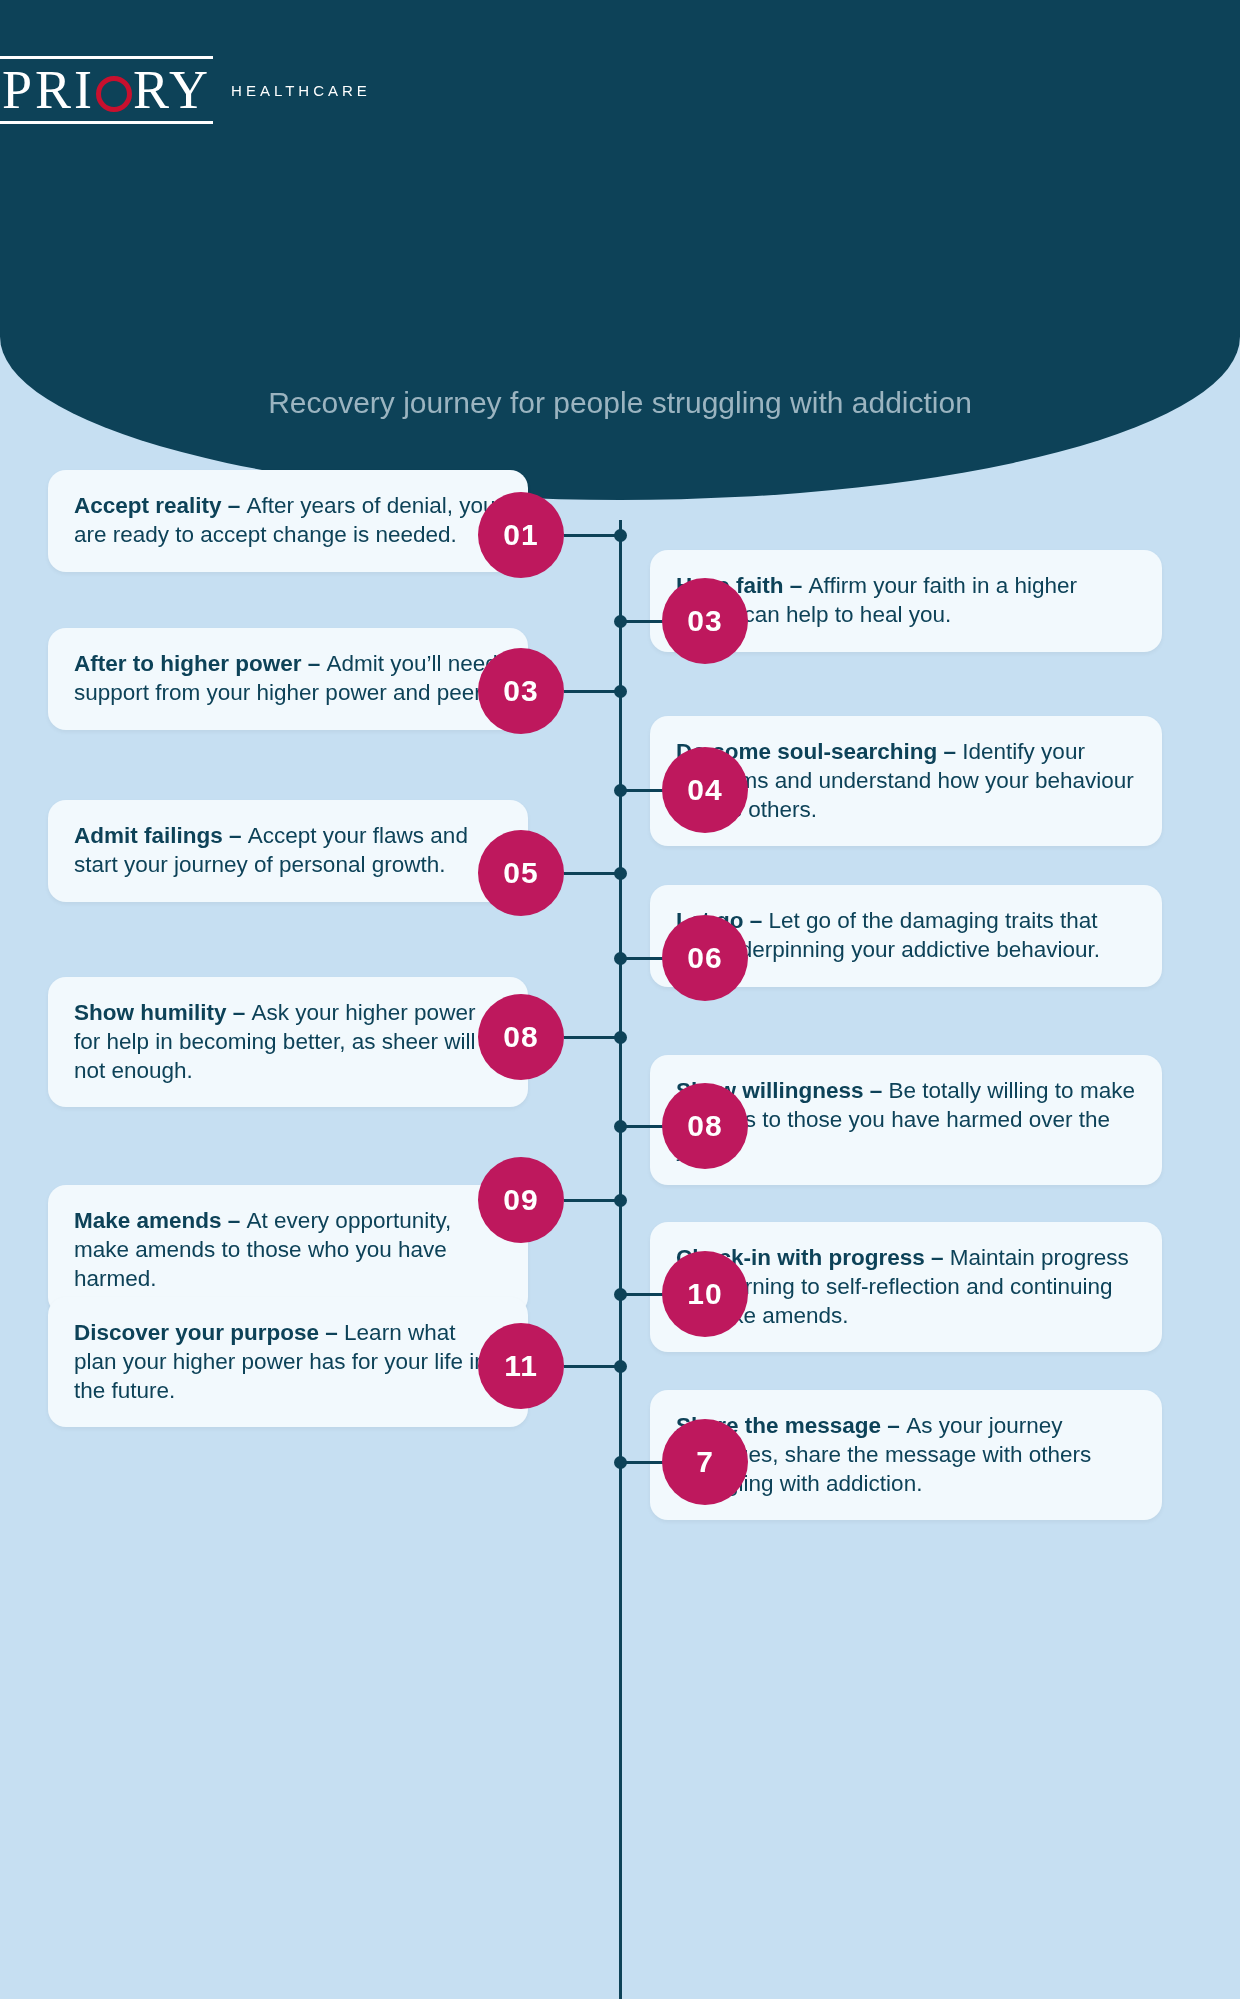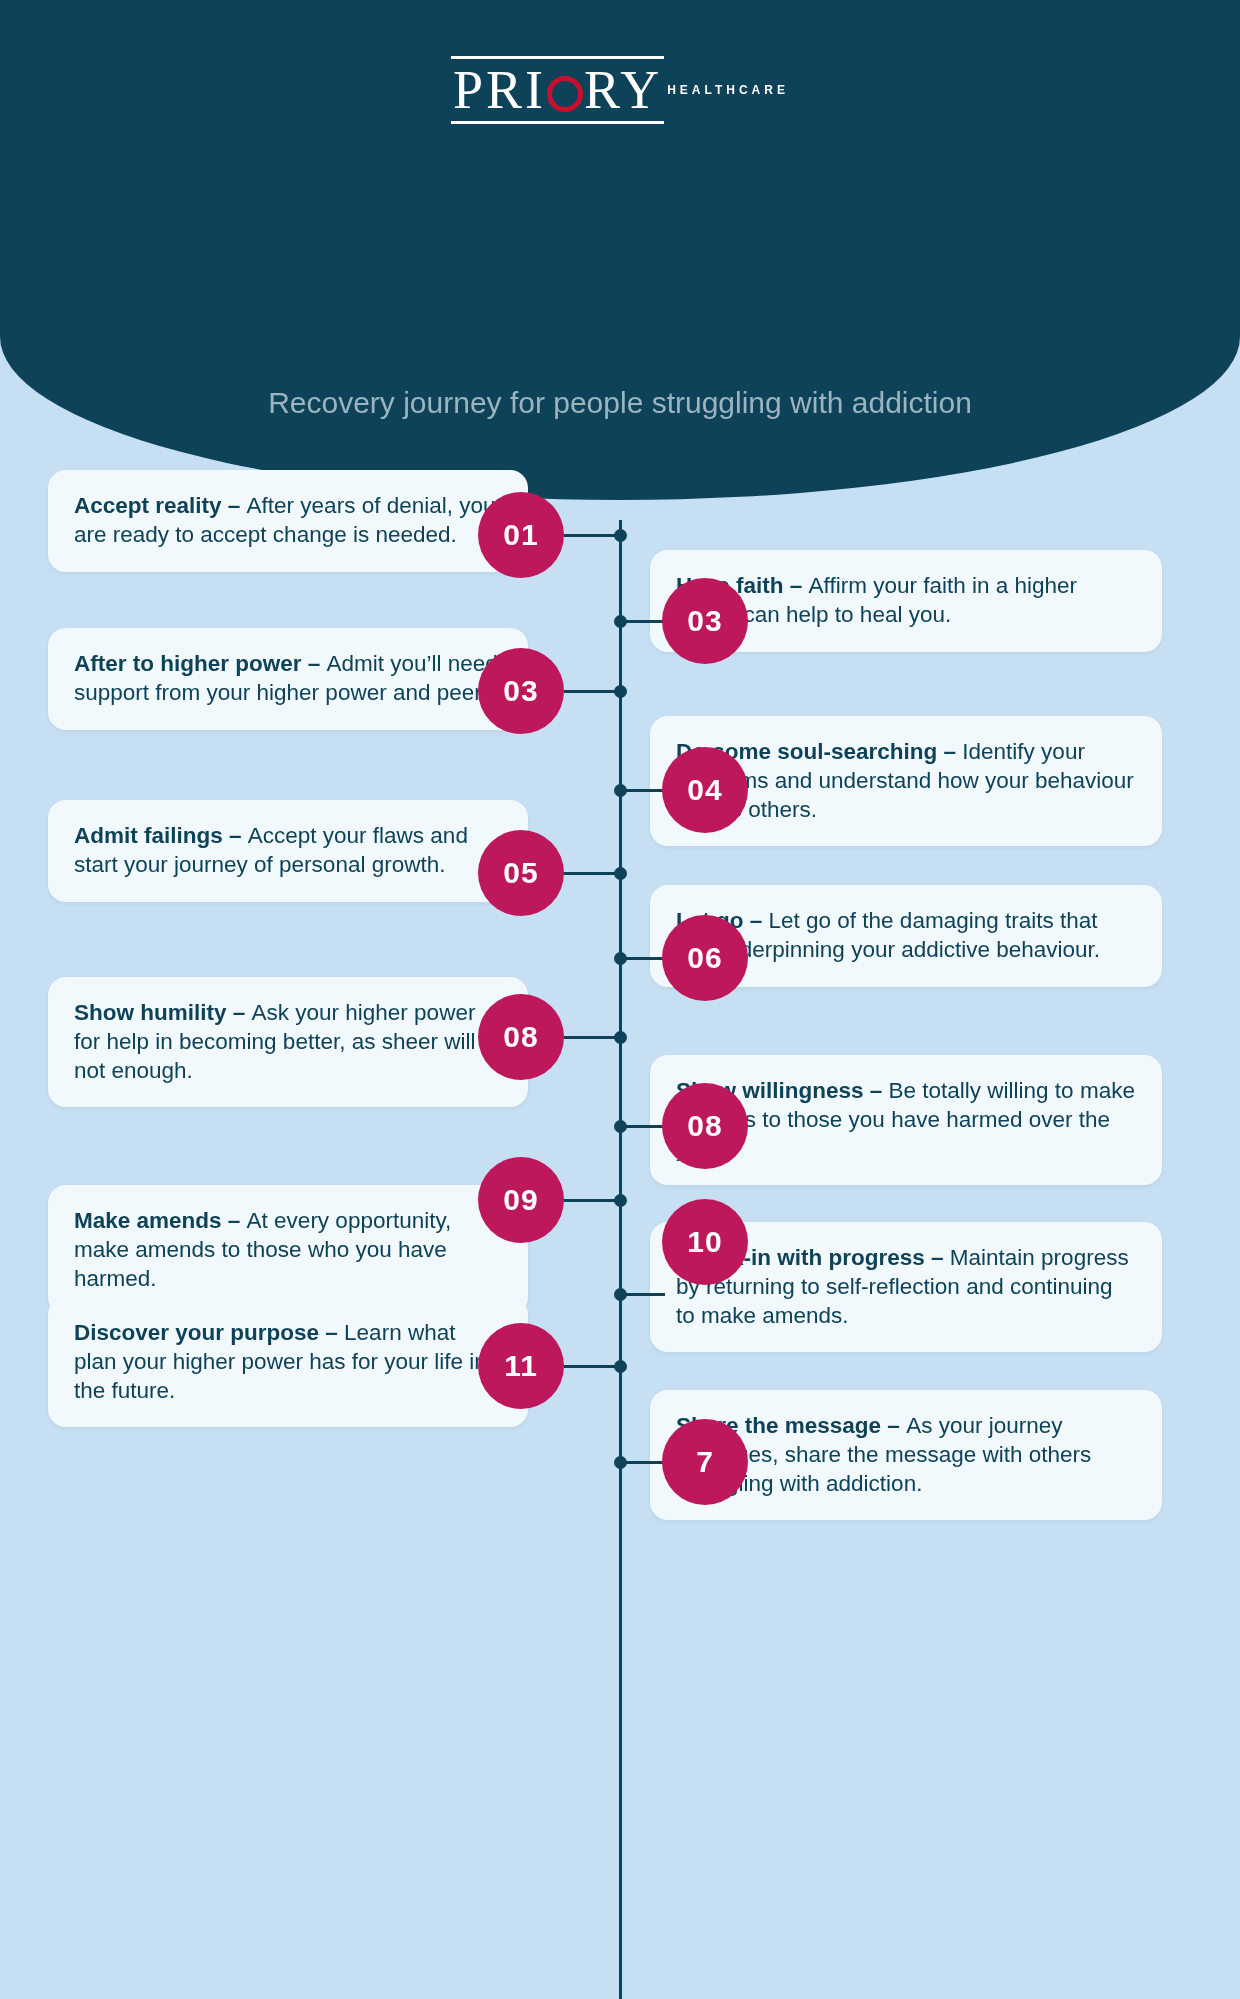--- a/index.html
+++ b/index.html
@@ -22,22 +22,22 @@
     border-bottom-left-radius: 52% 34%;
     border-bottom-right-radius: 52% 34%;
     overflow: hidden;
   }
   .logo-wrap {
     position: absolute;
     top: 56px;
     left: 0; right: 0;
     display: flex;
     align-items: center;
-    justify-content: center;
-    gap: 3px;
+    justify-content: flex-start;
+    gap: 18px;
   }
   .logo-mark {
     position: relative;
     color: #ffffff;
     font-family: "Liberation Serif", serif;
     font-size: 54px;
     letter-spacing: 3px;
     font-weight: 400;
     padding: 4px 2px;
     border-top: 3px solid #ffffff;
@@ -48,23 +48,23 @@
     display: inline-block;
     width: 36px;
     height: 36px;
     border: 5px solid #c8102e;
     border-radius: 50%;
     vertical-align: -4px;
     margin: 0 1px;
   }
   .logo-sub {
     color: #ffffff;
-    font-size: 12px;
+    font-size: 15px;
     letter-spacing: 4px;
-    font-weight: bold;
+    font-weight: normal;
   }
   .title {
     position: absolute;
     top: 168px;
     left: 0; right: 0;
     text-align: center;
     color: #ffffff;
     font-size: 66px;
     line-height: 1.08;
     font-weight: bold;
@@ -234,21 +234,21 @@
         <p><span class="lead">Make amends – </span><span>At every opportunity, make amends to those who you have harmed.</span></p>
       </div>
       <div class="badge" style="top: 1157px;">09</div>
       <div class="dot" style="top: 1194px;"></div>
     </div>
     <div class="step right">
       <div class="connector" style="top: 1293px;"></div>
       <div class="card" style="top: 1222px;">
         <p><span class="lead">Check-in with progress – </span><span>Maintain progress by returning to self-reflection and continuing to make amends.</span></p>
       </div>
-      <div class="badge" style="top: 1199px;">10</div>
+      <div class="badge" style="top: 1251px;">10</div>
       <div class="dot" style="top: 1288px;"></div>
     </div>
     <div class="step left">
       <div class="connector" style="top: 1365px;"></div>
       <div class="card" style="top: 1297px;">
         <p><span class="lead">Discover your purpose – </span><span>Learn what plan your higher power has for your life in the future.</span></p>
       </div>
       <div class="badge" style="top: 1323px;">11</div>
       <div class="dot" style="top: 1360px;"></div>
     </div>

